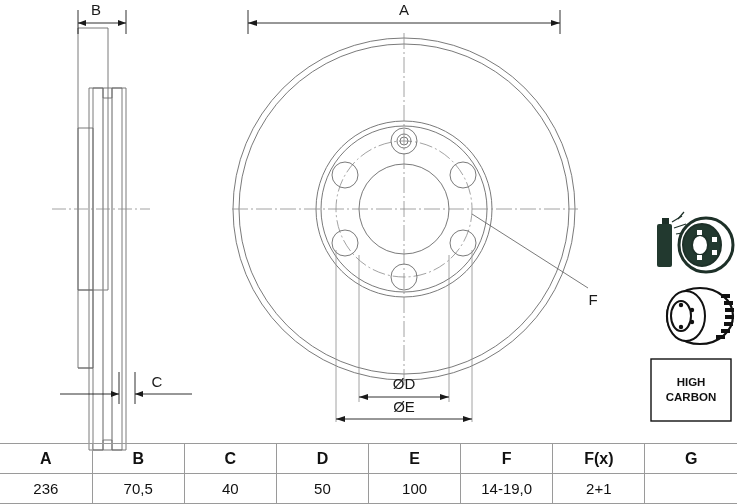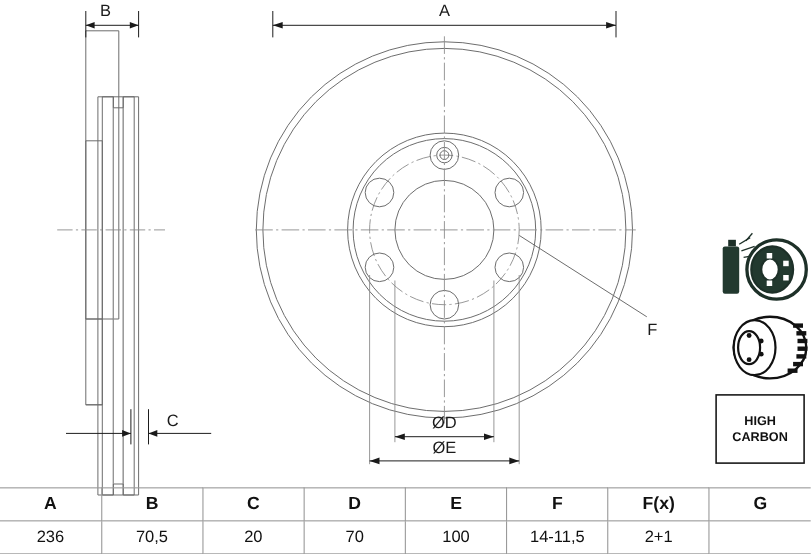--- a/index.html
+++ b/index.html
@@ -239,21 +239,21 @@
       <td>C</td>
       <td>D</td>
       <td>E</td>
       <td>F</td>
       <td>F(x)</td>
       <td>G</td>
     </tr>
     <tr class="value-row">
       <td>236</td>
       <td>70,5</td>
-      <td>20</td>
-      <td>70</td>
+      <td>40</td>
+      <td>50</td>
       <td>100</td>
-      <td>14-11,5</td>
+      <td>14-19,0</td>
       <td>2+1</td>
       <td></td>
     </tr>
   </tbody>
 </table>
 
 </body></html>

